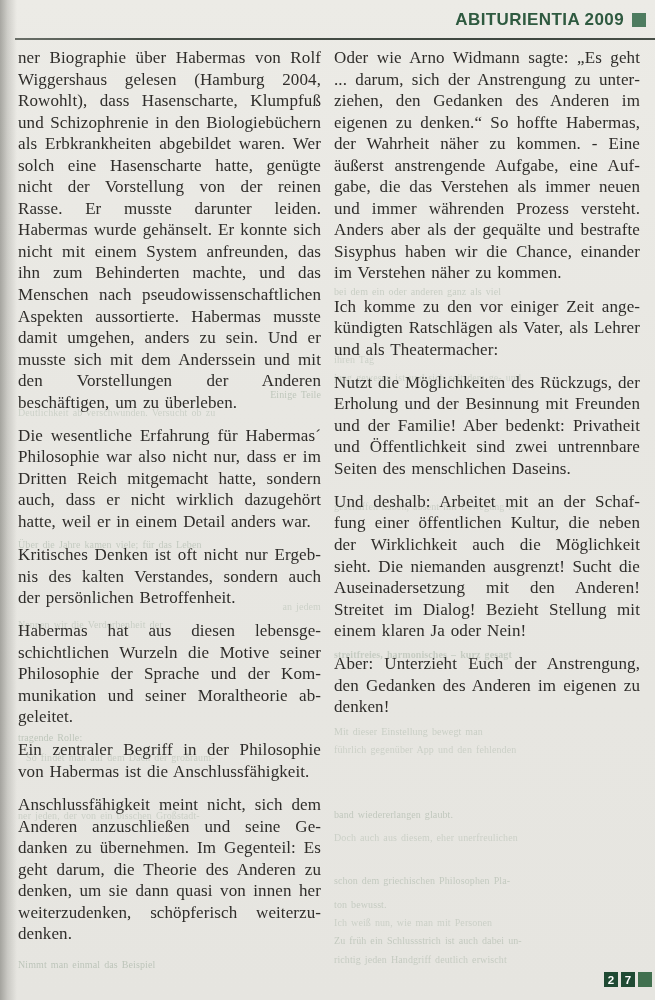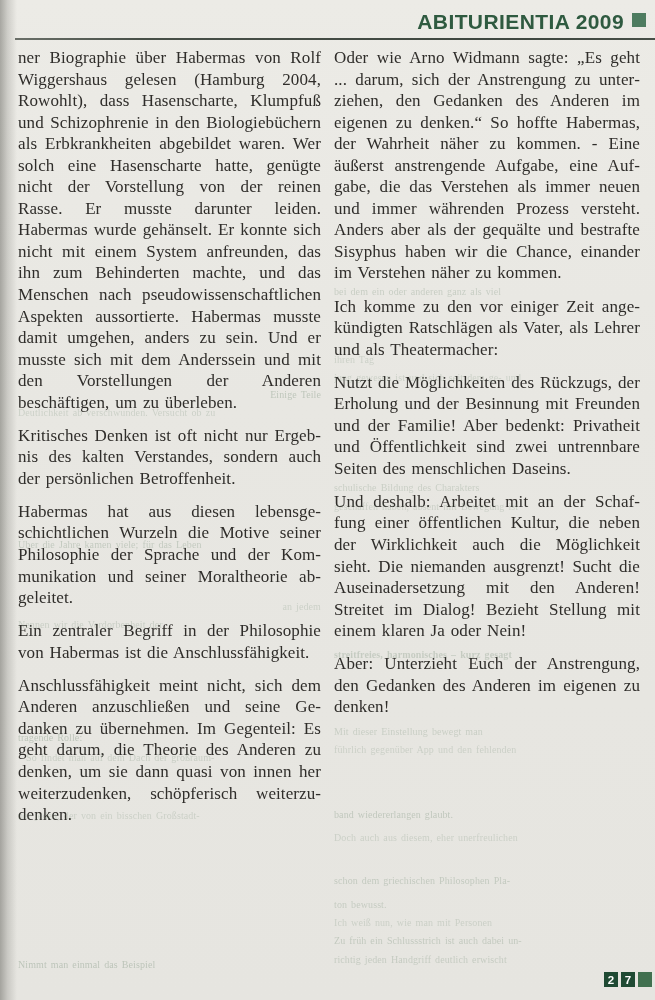--- a/index.html
+++ b/index.html
@@ -13,21 +13,21 @@
     overflow:hidden;
   }
   .edge-shadow{
     position:absolute;left:0;top:0;bottom:0;width:17px;
     background:linear-gradient(90deg,rgba(72,72,66,0.42) 0%,rgba(72,72,66,0.18) 45%,rgba(72,72,66,0) 100%);
     pointer-events:none;
   }
   .header-title{
     position:absolute;top:10px;right:31px;
     font-family:"Liberation Sans","DejaVu Sans",sans-serif;
-    font-weight:bold;font-size:21px;letter-spacing:0.4px;
+    font-weight:bold;font-size:17px;letter-spacing:0.4px;
     color:#2f5a40;
   }
   .header-square{
     position:absolute;top:13px;right:9px;width:14px;height:14px;
     background:#4e7c60;
   }
   .header-rule{
     position:absolute;top:38px;left:15px;right:0;height:2px;
     background:linear-gradient(90deg,#6a6f68,#474f47 20%,#3f4740 80%,#474f47);
   }
@@ -70,20 +70,21 @@
 <div class="page">
 
   <div class="edge-shadow"></div>
 
   <div class="header-title">ABITURIENTIA 2009</div>
   <div class="header-square"></div>
   <div class="header-rule"></div>
 
   <div class="col" id="col-left">
       <p>ner Biographie über Habermas von Rolf Wiggershaus gelesen (Hamburg 2004, Rowohlt), dass Hasenscharte, Klumpfuß und Schizophrenie in den Biologiebü­chern als Erbkrankheiten abgebildet wa­ren. Wer solch eine Hasenscharte hatte, genügte nicht der Vorstellung von der reinen Rasse. Er musste darunter leiden. Habermas wurde gehänselt. Er konnte sich nicht mit einem System anfreunden, das ihn zum Behinderten machte, und das Menschen nach pseudowissenschaft­lichen Aspekten aussortierte. Habermas musste damit umgehen, anders zu sein. Und er musste sich mit dem Anderssein und mit den Vorstellungen der Anderen beschäftigen, um zu überleben.</p>
+      <p>Die wesentliche Erfahrung für Habermas´ Philosophie war also nicht nur, dass er im Dritten Reich mitgemacht hatte, sondern auch, dass er nicht wirklich dazugehört hatte, weil er in einem Detail anders war.</p>
       <p>Kritisches Denken ist oft nicht nur Ergeb­nis des kalten Verstandes, sondern auch der persönlichen Betroffenheit.</p>
       <p>Habermas hat aus diesen lebensge­schichtlichen Wurzeln die Motive seiner Philosophie der Sprache und der Kom­munikation und seiner Moraltheorie ab­geleitet.</p>
       <p>Ein zentraler Begriff in der Philosophie von Habermas ist die Anschlussfähigkeit.</p>
       <p>Anschlussfähigkeit meint nicht, sich dem Anderen anzuschließen und seine Ge­danken zu übernehmen. Im Gegenteil: Es geht darum, die Theorie des Anderen zu denken, um sie dann quasi von innen her weiterzudenken, schöpferisch weiterzu­denken.</p>
       <div class="ghost" style="top: 338px; opacity: 0.3; right: 0px;">Einige Teile</div>
       <div class="ghost" style="top: 356px; opacity: 0.2; left: 0px;">Deutlichkeit ab verschwunden. Versucht ob zu</div>
       <div class="ghost" style="top: 488px; opacity: 0.26; left: 0px;">Über die Jahre kamen viele; für das Leben</div>
       <div class="ghost" style="top: 550px; opacity: 0.2; right: 0px;">an jedem</div>
       <div class="ghost" style="top: 568px; opacity: 0.22; left: 0px;">Nennen wir die Verdorbenheit der</div>
       <div class="ghost" style="top: 681px; opacity: 0.3; left: 0px;">tragende Rolle:</div>
@@ -93,21 +94,20 @@
     </div>
   <div class="col" id="col-right">
       <p>Oder wie Arno Widmann sagte: „Es geht ... darum, sich der Anstrengung zu unter­ziehen, den Gedanken des Anderen im eigenen zu denken.“ So hoffte Habermas, der Wahrheit näher zu kommen. - Eine äußerst anstrengende Aufgabe, eine Auf­gabe, die das Verstehen als immer neuen und immer währenden Prozess versteht. Anders aber als der gequälte und bestraf­te Sisyphus haben wir die Chance, einan­der im Verstehen näher zu kommen.</p>
       <p>Ich komme zu den vor einiger Zeit ange­kündigten Ratschlägen als Vater, als Leh­rer und als Theatermacher:</p>
       <p>Nutzt die Möglichkeiten des Rückzugs, der Erholung und der Besinnung mit Freunden und der Familie! Aber bedenkt: Privatheit und Öffentlichkeit sind zwei untrennbare Seiten des menschlichen Daseins.</p>
       <p>Und deshalb: Arbeitet mit an der Schaf­fung einer öffentlichen Kultur, die neben der Wirklichkeit auch die Möglichkeit sieht. Die niemanden ausgrenzt! Sucht die Auseinadersetzung mit den Anderen! Streitet im Dialog! Bezieht Stellung mit einem klaren Ja oder Nein!</p>
       <p>Aber: Unterzieht Euch der Anstrengung, den Gedanken des Anderen im eigenen zu denken!</p>
       <div class="ghost" style="top: 235px; opacity: 0.24; left: 0px;">bei dem ein oder anderen ganz als viel</div>
       <div class="ghost" style="top: 303px; opacity: 0.2; left: 0px;">ihren Tag</div>
       <div class="ghost" style="top: 321px; opacity: 0.2; left: 0px;">jung gewesen ist und sich seit dem ge- und</div>
-      <div class="ghost" style="top: 431px; opacity: 0.22; left: 0px;">schulische Bildung des Charakters</div>
       <div class="ghost" style="top: 450px; opacity: 0.2; left: 0px;">geschaffen haben, absent mit Bewegung ist</div>
       <div class="ghost" style="top: 598px; opacity: 0.24; left: 0px; font-weight: bold;">streitfreies, harmonisches – kurz gesagt</div>
       <div class="ghost" style="top: 675px; opacity: 0.22; left: 0px;">Mit dieser Einstellung bewegt man</div>
       <div class="ghost" style="top: 693px; opacity: 0.2; left: 0px;">führlich gegenüber App und den fehlenden</div>
       <div class="ghost" style="top: 758px; opacity: 0.28; left: 0px;">band wiedererlangen glaubt.</div>
       <div class="ghost" style="top: 781px; opacity: 0.2; left: 0px;">Doch auch aus diesem, eher unerfreulichen</div>
       <div class="ghost" style="top: 824px; opacity: 0.26; left: 0px;">schon dem griechischen Philosophen Pla-</div>
       <div class="ghost" style="top: 848px; opacity: 0.24; left: 0px;">ton bewusst.</div>
       <div class="ghost" style="top: 866px; opacity: 0.2; left: 0px;">Ich weiß nun, wie man mit Personen</div>
       <div class="ghost" style="top: 884px; opacity: 0.26; left: 0px;">Zu früh ein Schlussstrich ist auch dabei un-</div>

